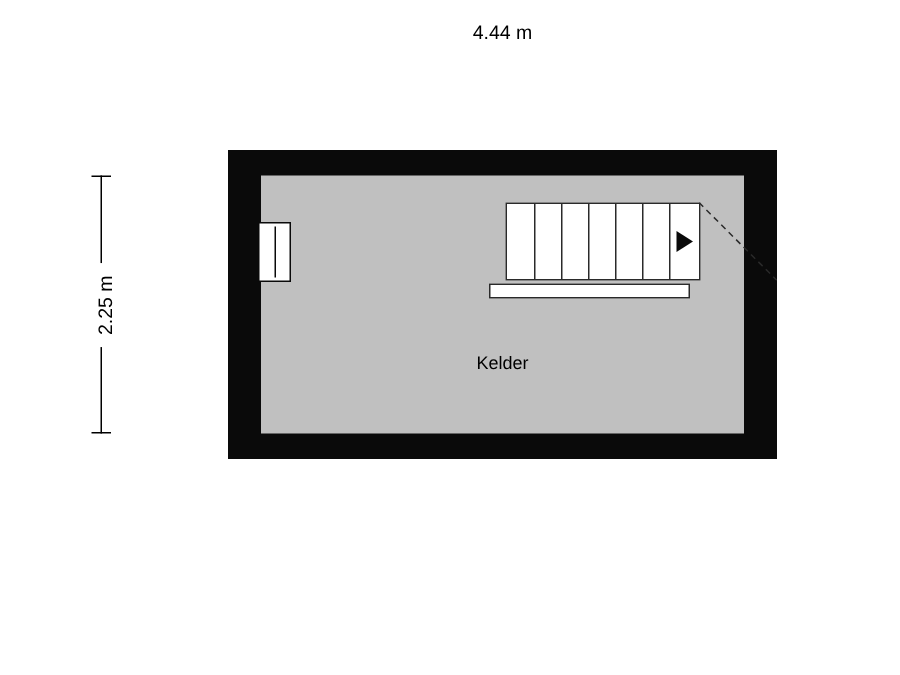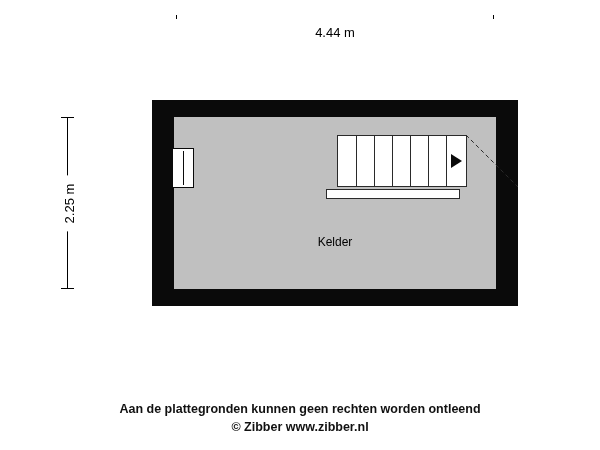--- a/index.html
+++ b/index.html
@@ -45,21 +45,21 @@
     top: 7px;
     width: 1px;
     height: 13px;
     background: #000;
   }
   .dim-top .cap-l { left: 0; }
   .dim-top .cap-r { right: 0; }
   .dim-top .label {
     position: absolute;
     left: 0;
-    top: 11px;
+    top: 0;
     width: 100%;
     text-align: center;
     font-size: 13px;
     color: #000;
     background: #ffffff;
     line-height: 28px;
   }
   .dim-top .label span {
     background: #ffffff;
     padding: 0 10px;
@@ -280,18 +280,14 @@
       </div>
 
       <div class="stair-arrow"></div>
 
       <div class="landing"></div>
 
       <div class="room-label">Kelder</div>
     </div>
   </div>
 
-  <div class="footer">
-    <span class="l1">Aan de plattegronden kunnen geen rechten worden ontleend</span>
-    <span class="l2">© Zibber www.zibber.nl</span>
-  </div>
 
 </div>
 
 </body></html>

